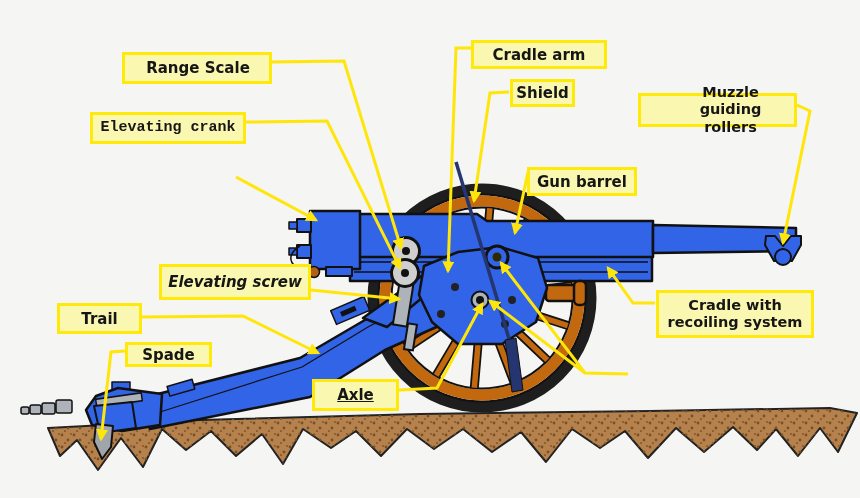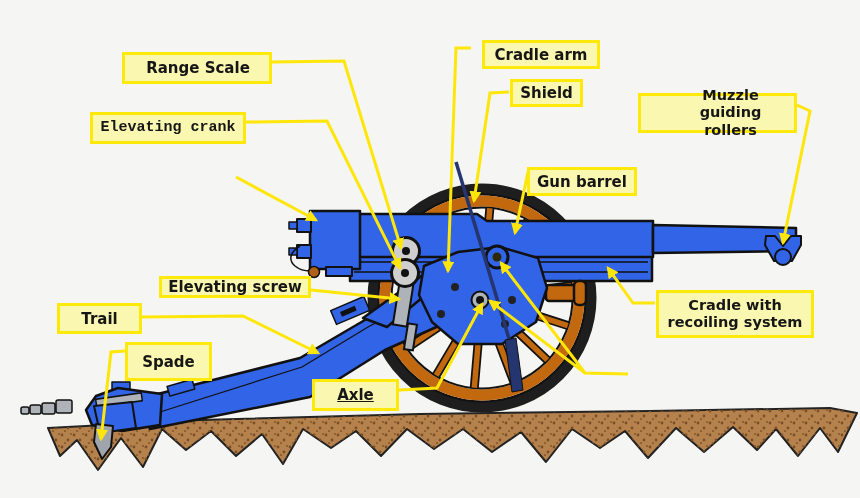--- a/index.html
+++ b/index.html
@@ -174,35 +174,35 @@
     <polyline points="125,351 111,352 101,439" marker-end="url(#ah)"></polyline>
     <polyline points="382,391 437,388 482,304" marker-end="url(#ah)"></polyline>
     <polyline points="628,374 585,373 501,263" marker-end="url(#ah)"></polyline>
     <polyline points="585,373 490,301" marker-end="url(#ah)"></polyline>
     <polyline points="655,303 633,303 608,268" marker-end="url(#ah)"></polyline>
   </g>
 </svg>
 
 <div class="lbl" style="left:122px;top:52px;width:150px;height:32px;padding-left:6px;">Range Scale</div>
 
-<div class="lbl" style="left:482px;top:40px;width:118px;height:29px;">Cradle arm</div>
-
-<div class="lbl" style="left:510px;top:79px;width:73px;height:28px;">Shield</div>
+<div class="lbl" style="left:471px;top:40px;width:136px;height:29px;">Cradle arm</div>
+
+<div class="lbl" style="left:510px;top:79px;width:65px;height:28px;">Shield</div>
 
 <div class="lbl" style="left:90px;top:112px;width:156px;height:32px;font-family:Liberation Mono, monospace;">Elevating crank</div>
 
-<div class="lbl two" style="left:638px;top:93px;width:159px;height:40px;padding-left:30px;">Muzzle guiding rollers</div>
+<div class="lbl two" style="left:638px;top:93px;width:159px;height:34px;padding-left:30px;">Muzzle guiding rollers</div>
 
 
 <div class="lbl" style="left:527px;top:155px;width:110px;height:29px;margin-top:12px;">Gun barrel</div>
 
-<div class="lbl" style="left:159px;top:276px;width:152px;height:22px;">Elevating screw</div>
+<div class="lbl" style="left:159px;top:264px;width:152px;height:36px;font-style:italic;">Elevating screw</div>
 
 <div class="lbl" style="left:57px;top:303px;width:85px;height:31px;">Trail</div>
 
 <div class="lbl two" style="left:656px;top:290px;width:158px;height:48px;">Cradle with recoiling system</div>
 
-<div class="lbl" style="left:125px;top:342px;width:87px;height:39px;">Spade</div>
+<div class="lbl" style="left:125px;top:342px;width:87px;height:25px;">Spade</div>
 
 <div class="lbl" style="left:312px;top:379px;width:87px;height:32px;text-decoration:underline;">Axle</div>
 
 
 </div>
 
 </body></html>

